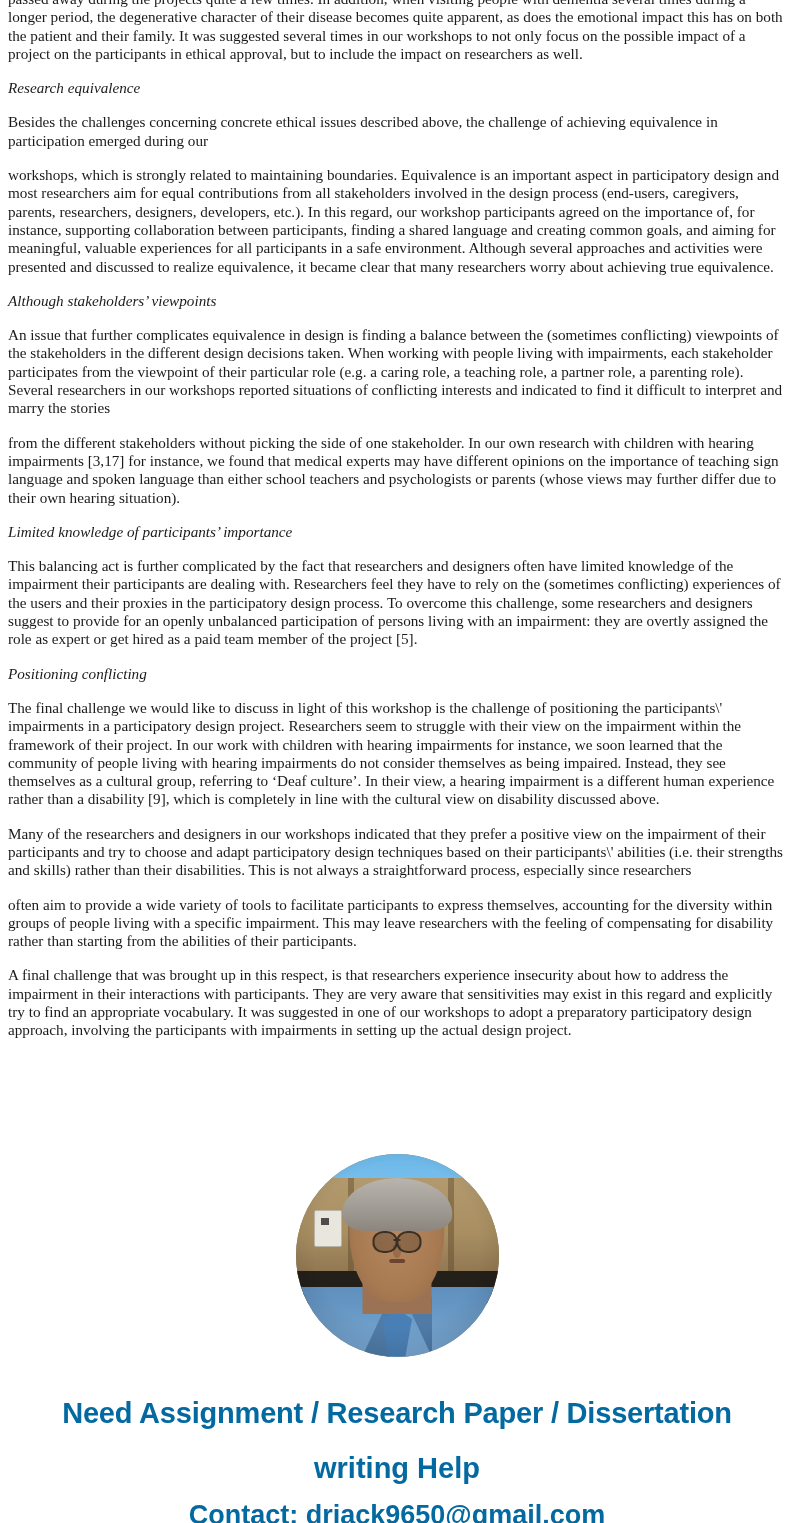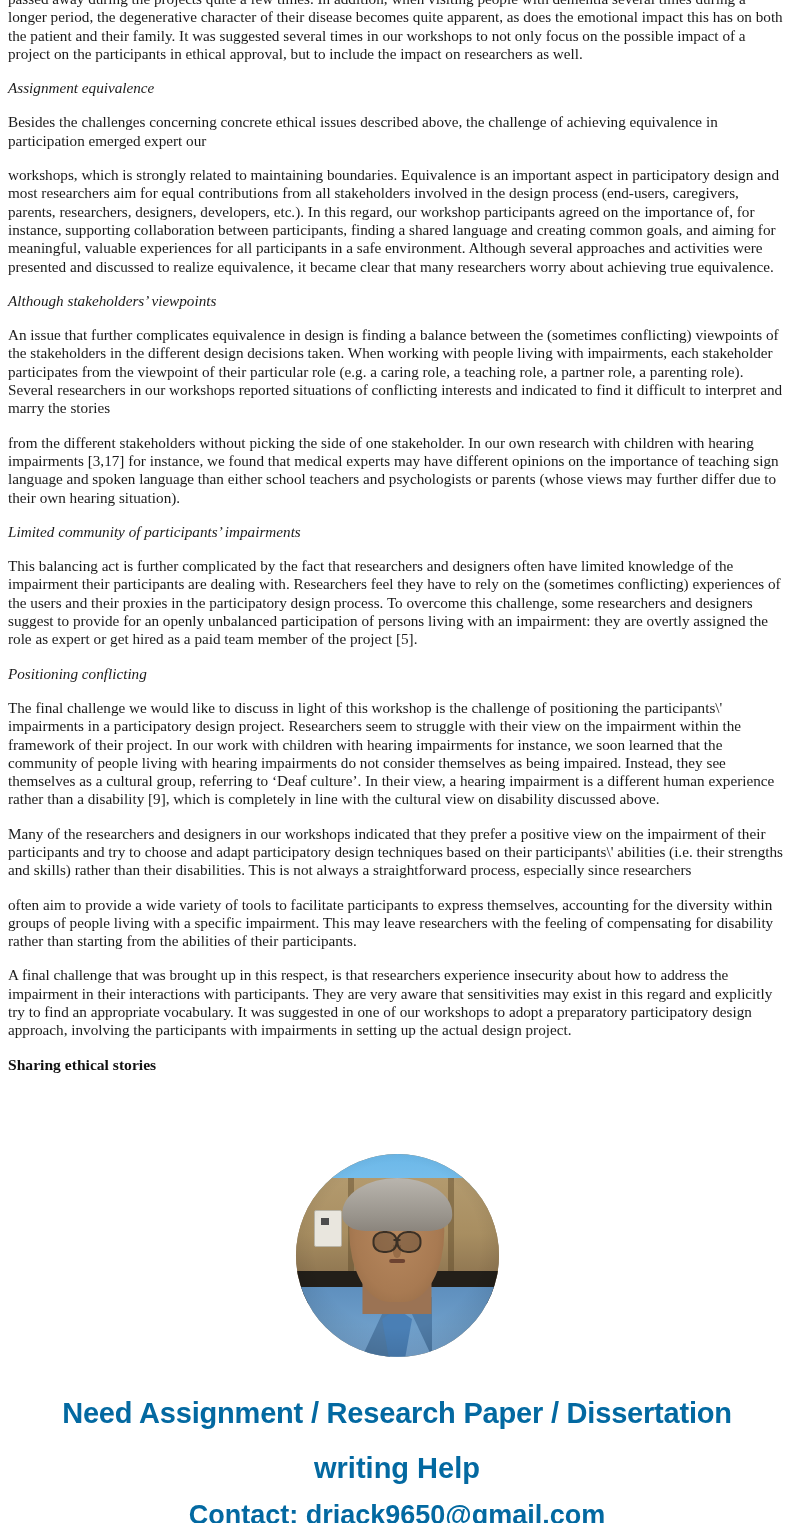--- a/index.html
+++ b/index.html
@@ -211,47 +211,46 @@
   }
 </style>
 </head>
 <body>
 
 <div class="article">
   <div class="article-inner">
 
     <p class="para">passed away during the projects quite a few times. In addition, when visiting people with dementia several times during a longer period, the degenerative character of their disease becomes quite apparent, as does the emotional impact this has on both the patient and their family. It was suggested several times in our workshops to not only focus on the possible impact of a project on the participants in ethical approval, but to include the impact on researchers as well.</p>
 
-    <h3 class="sub-italic">Assignment equivalence</h3>
-
-    <p class="para">Besides the challenges concerning concrete ethical issues described above, the challenge of achieving equivalence in participation emerged expert our</p>
+    <h3 class="sub-italic">Research equivalence</h3>
+
+    <p class="para">Besides the challenges concerning concrete ethical issues described above, the challenge of achieving equivalence in participation emerged during our</p>
 
     <p class="para">workshops, which is strongly related to maintaining boundaries. Equivalence is an important aspect in participatory design and most researchers aim for equal contributions from all stakeholders involved in the design process (end-users, caregivers, parents, researchers, designers, developers, etc.). In this regard, our workshop participants agreed on the importance of, for instance, supporting collaboration between participants, finding a shared language and creating common goals, and aiming for meaningful, valuable experiences for all participants in a safe environment. Although several approaches and activities were presented and discussed to realize equivalence, it became clear that many researchers worry about achieving true equivalence.</p>
 
     <h3 class="sub-italic">Although stakeholders’ viewpoints</h3>
 
     <p class="para tight">An issue that further complicates equivalence in design is finding a balance between the (sometimes conflicting) viewpoints of the stakeholders in the different design decisions taken. When working with people living with impairments, each stakeholder participates from the viewpoint of their particular role (e.g. a caring role, a teaching role, a partner role, a parenting role). Several researchers in our workshops reported situations of conflicting interests and indicated to find it difficult to interpret and marry the stories</p>
 
     <p class="para">from the different stakeholders without picking the side of one stakeholder. In our own research with children with hearing impairments [3,17] for instance, we found that medical experts may have different opinions on the importance of teaching sign language and spoken language than either school teachers and psychologists or parents (whose views may further differ due to their own hearing situation).</p>
 
-    <h3 class="sub-italic">Limited community of participants’ impairments</h3>
+    <h3 class="sub-italic">Limited knowledge of participants’ importance</h3>
 
     <p class="para">This balancing act is further complicated by the fact that researchers and designers often have limited knowledge of the impairment their participants are dealing with. Researchers feel they have to rely on the (sometimes conflicting) experiences of the users and their proxies in the participatory design process. To overcome this challenge, some researchers and designers suggest to provide for an openly unbalanced participation of persons living with an impairment: they are overtly assigned the role as expert or get hired as a paid team member of the project [5].</p>
 
     <h3 class="sub-italic">Positioning conflicting</h3>
 
     <p class="para">The final challenge we would like to discuss in light of this workshop is the challenge of positioning the participants\' impairments in a participatory design project. Researchers seem to struggle with their view on the impairment within the framework of their project. In our work with children with hearing impairments for instance, we soon learned that the community of people living with hearing impairments do not consider themselves as being impaired. Instead, they see themselves as a cultural group, referring to ‘Deaf culture’. In their view, a hearing impairment is a different human experience rather than a disability [9], which is completely in line with the cultural view on disability discussed above.</p>
 
     <p class="para">Many of the researchers and designers in our workshops indicated that they prefer a positive view on the impairment of their participants and try to choose and adapt participatory design techniques based on their participants\' abilities (i.e. their strengths and skills) rather than their disabilities. This is not always a straightforward process, especially since researchers</p>
 
     <p class="para">often aim to provide a wide variety of tools to facilitate participants to express themselves, accounting for the diversity within groups of people living with a specific impairment. This may leave researchers with the feeling of compensating for disability rather than starting from the abilities of their participants.</p>
 
     <p class="para">A final challenge that was brought up in this respect, is that researchers experience insecurity about how to address the impairment in their interactions with participants. They are very aware that sensitivities may exist in this regard and explicitly try to find an appropriate vocabulary. It was suggested in one of our workshops to adopt a preparatory participatory design approach, involving the participants with impairments in setting up the actual design project.</p>
 
-    <h3 class="sub-bold">Sharing ethical stories</h3>
 
 
   </div>
 </div>
 
 <div class="avatar-wrap">
   <div class="avatar" aria-label="profile-photo-of-man-with-glasses-in-blue-shirt">
     <div class="ph-sky"></div>
     <div class="ph-wall"></div>
     <div class="ph-switch">

